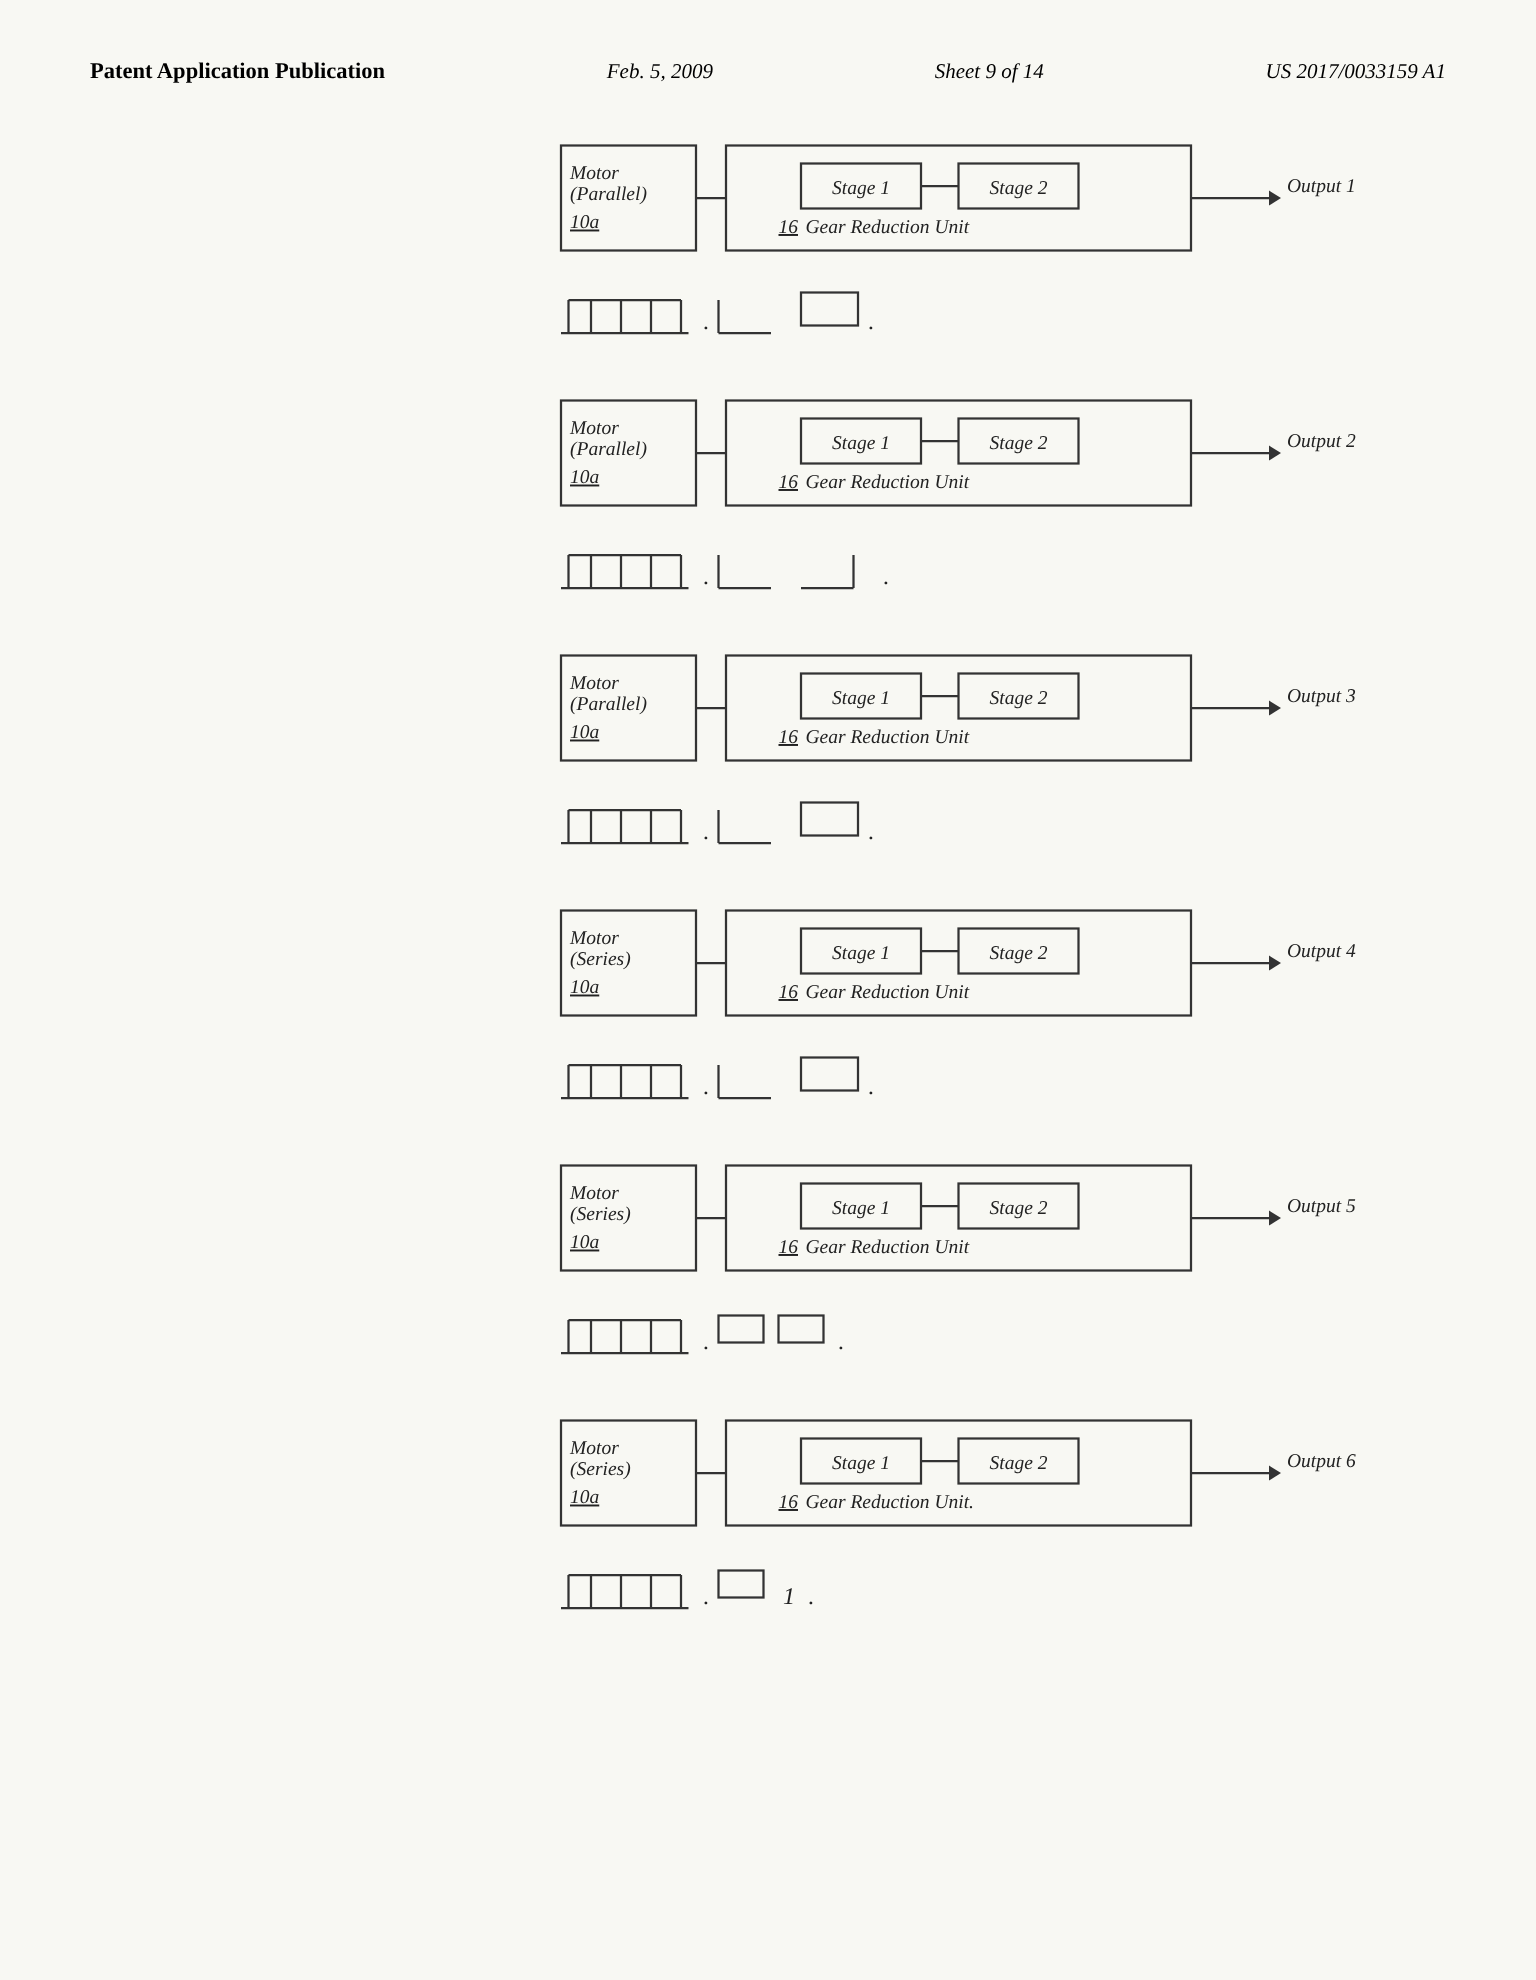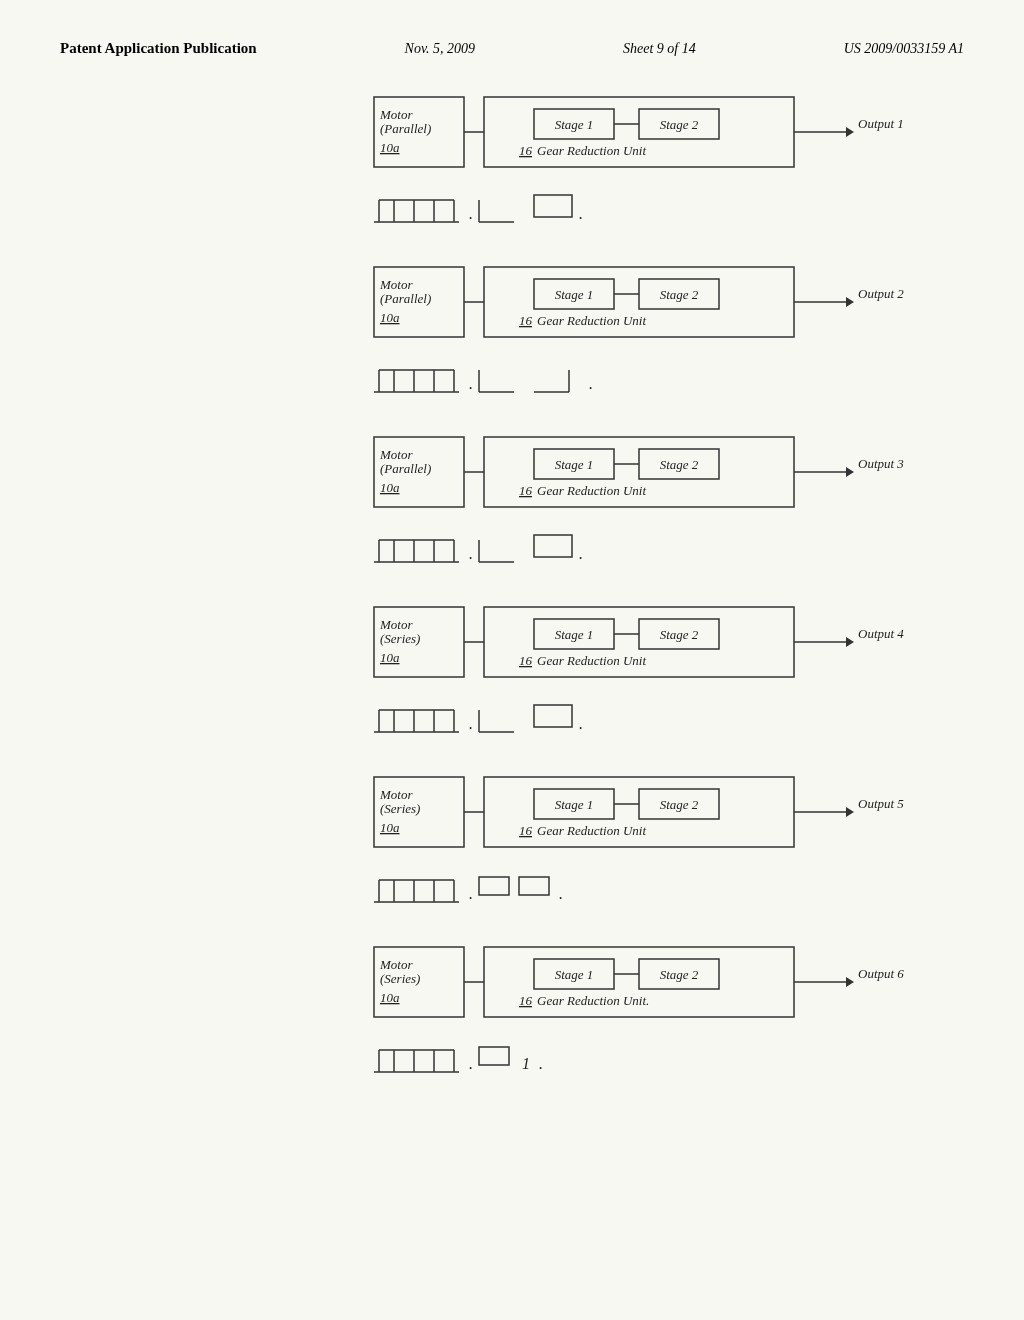--- a/index.html
+++ b/index.html
@@ -69,23 +69,23 @@
       font-size: 13px;
     }
   </style>
 </head>
 <body>
 
 <div class="page">
 
   <div class="header">
     <span class="header-left">Patent Application Publication</span>
-    <span>Nov. 5, 2009</span>
+    <span>Feb. 5, 2009</span>
     <span>Sheet 9 of 14</span>
-    <span>US 2009/0033159 A1</span>
+    <span>US 2017/0033159 A1</span>
   </div>
 
   <div class="diagrams-container">
   <div class="diagram-row">
     <div class="diagram-schematic">
       <svg width="600" height="90" xmlns="http://www.w3.org/2000/svg" style="font-family:'Times New Roman',serif;">
 
     <rect x="30" y="10" width="90" height="70" fill="#f8f8f3" stroke="#333" stroke-width="1.5"></rect>
     <text x="36" y="32" font-style="italic" font-size="13" fill="#222">Motor</text>
     <text x="36" y="46" font-style="italic" font-size="13" fill="#222">(Parallel)</text>

